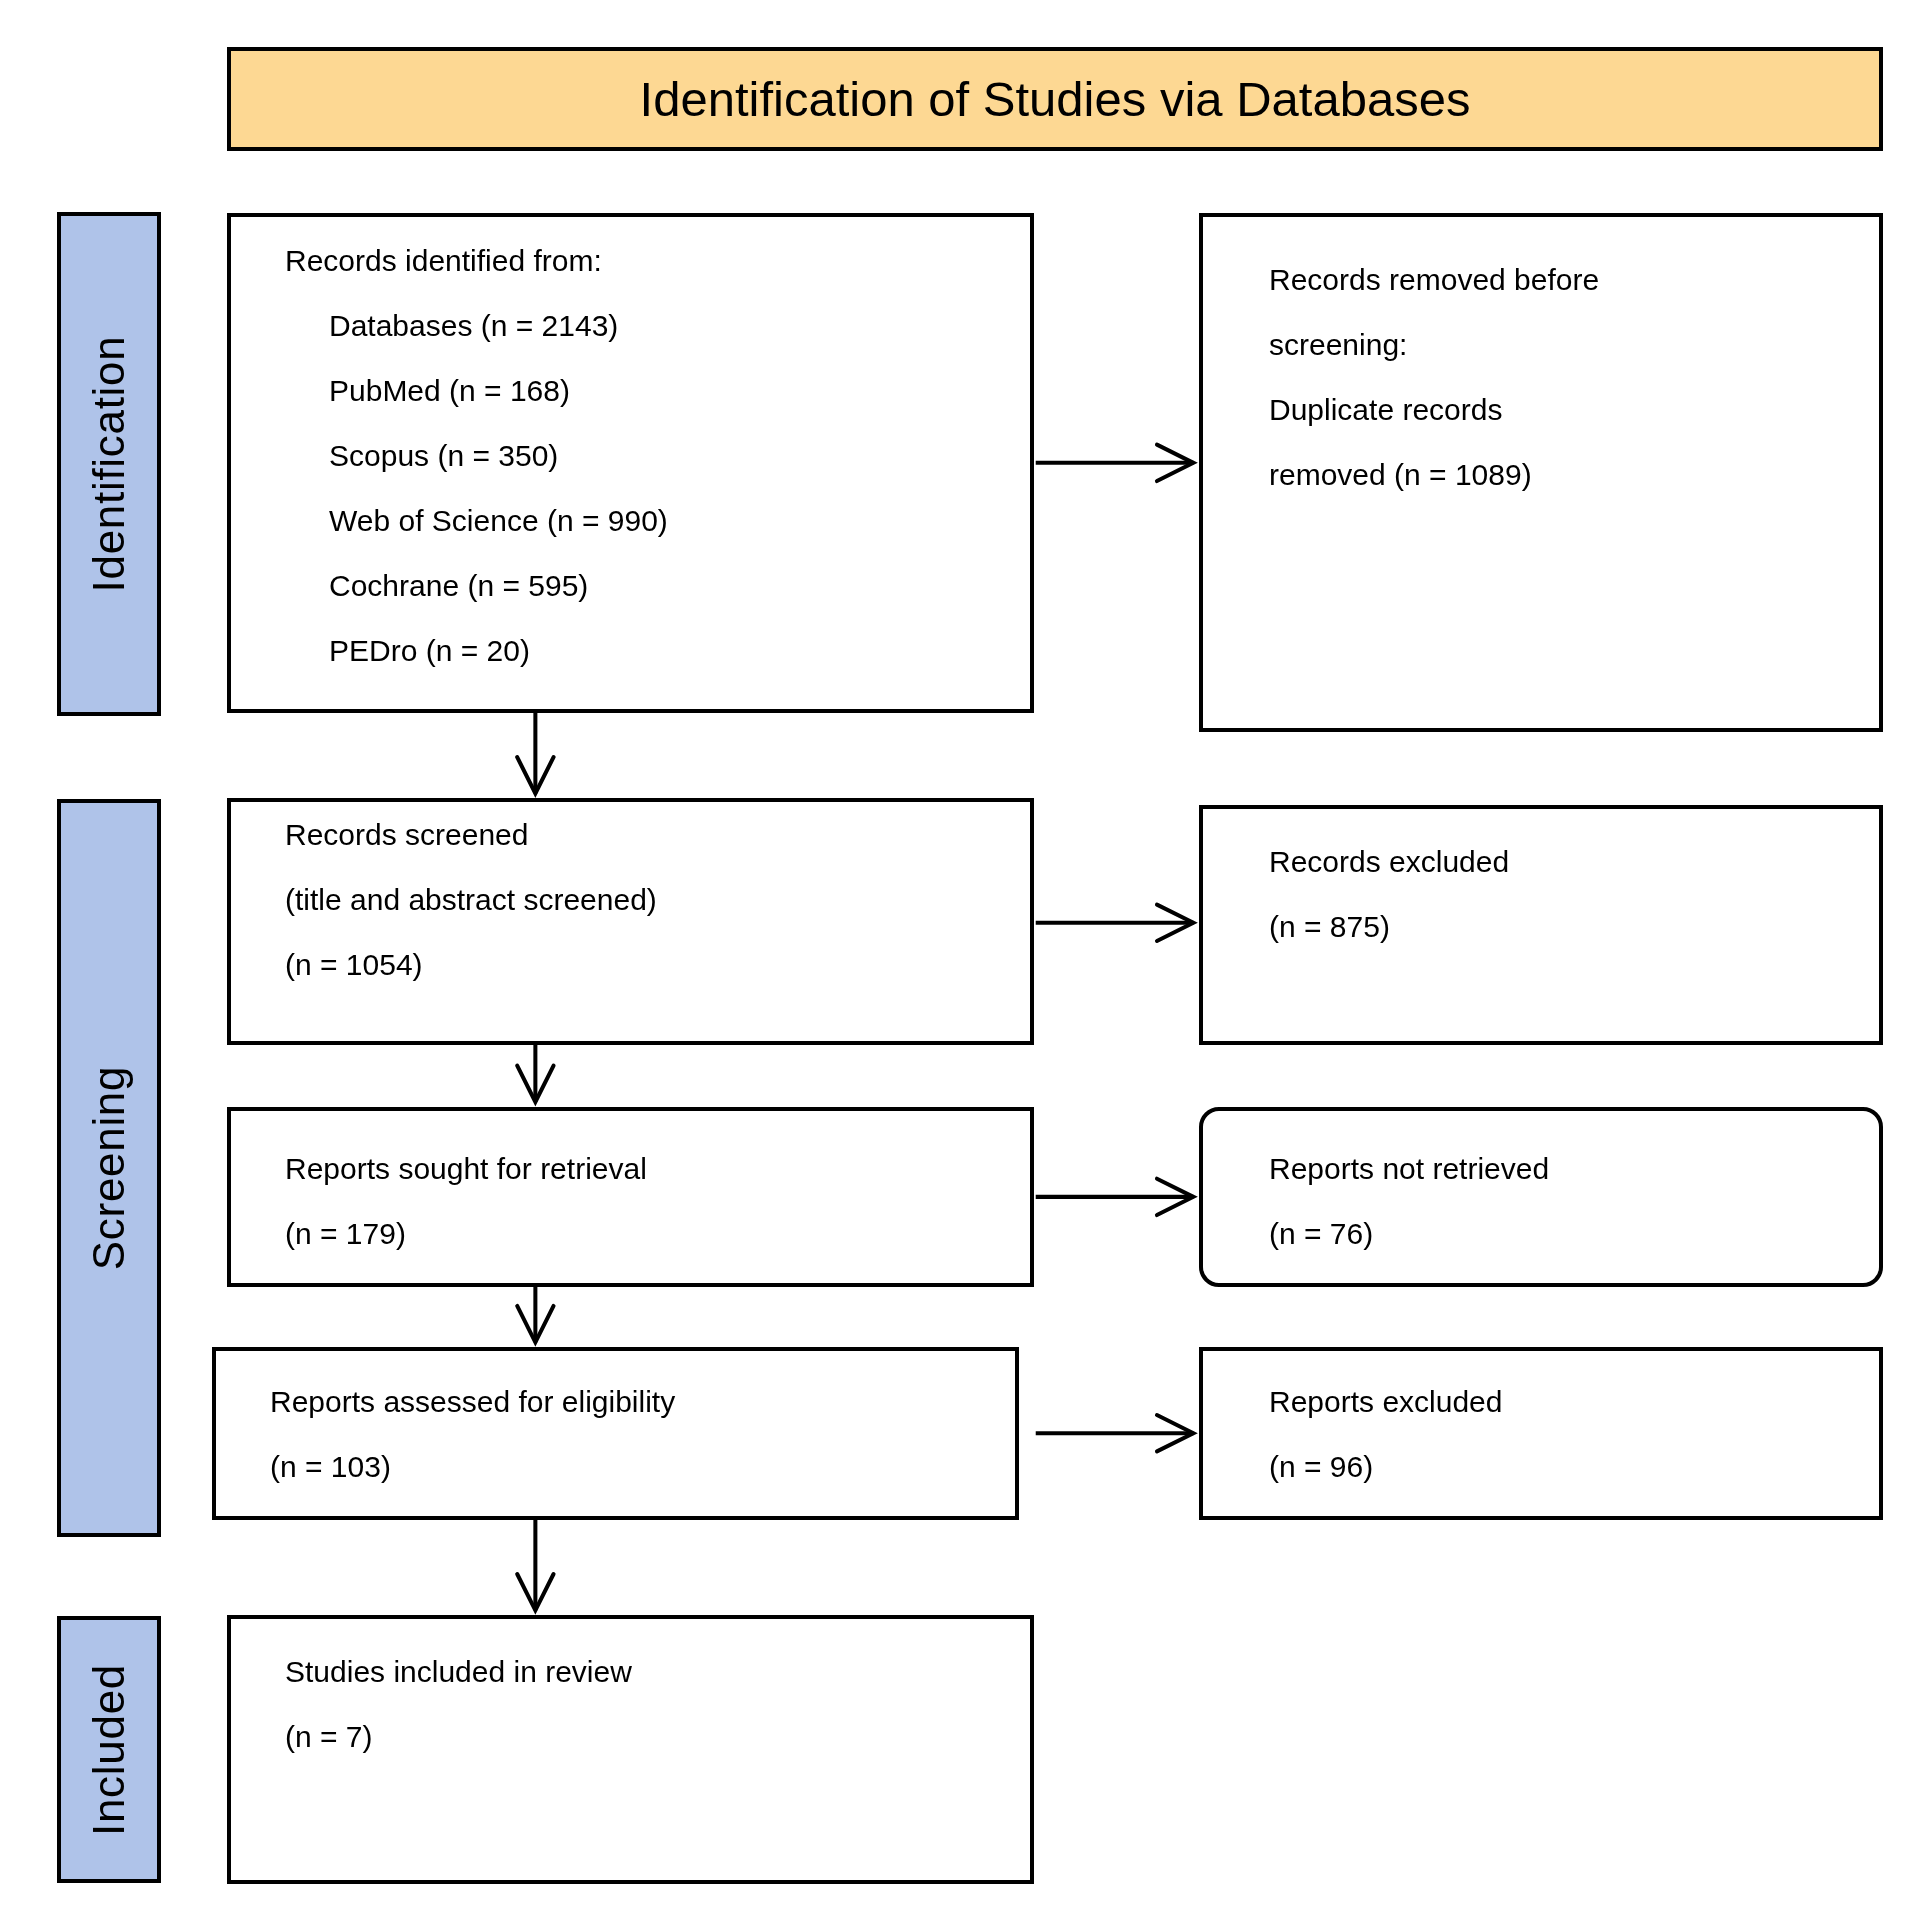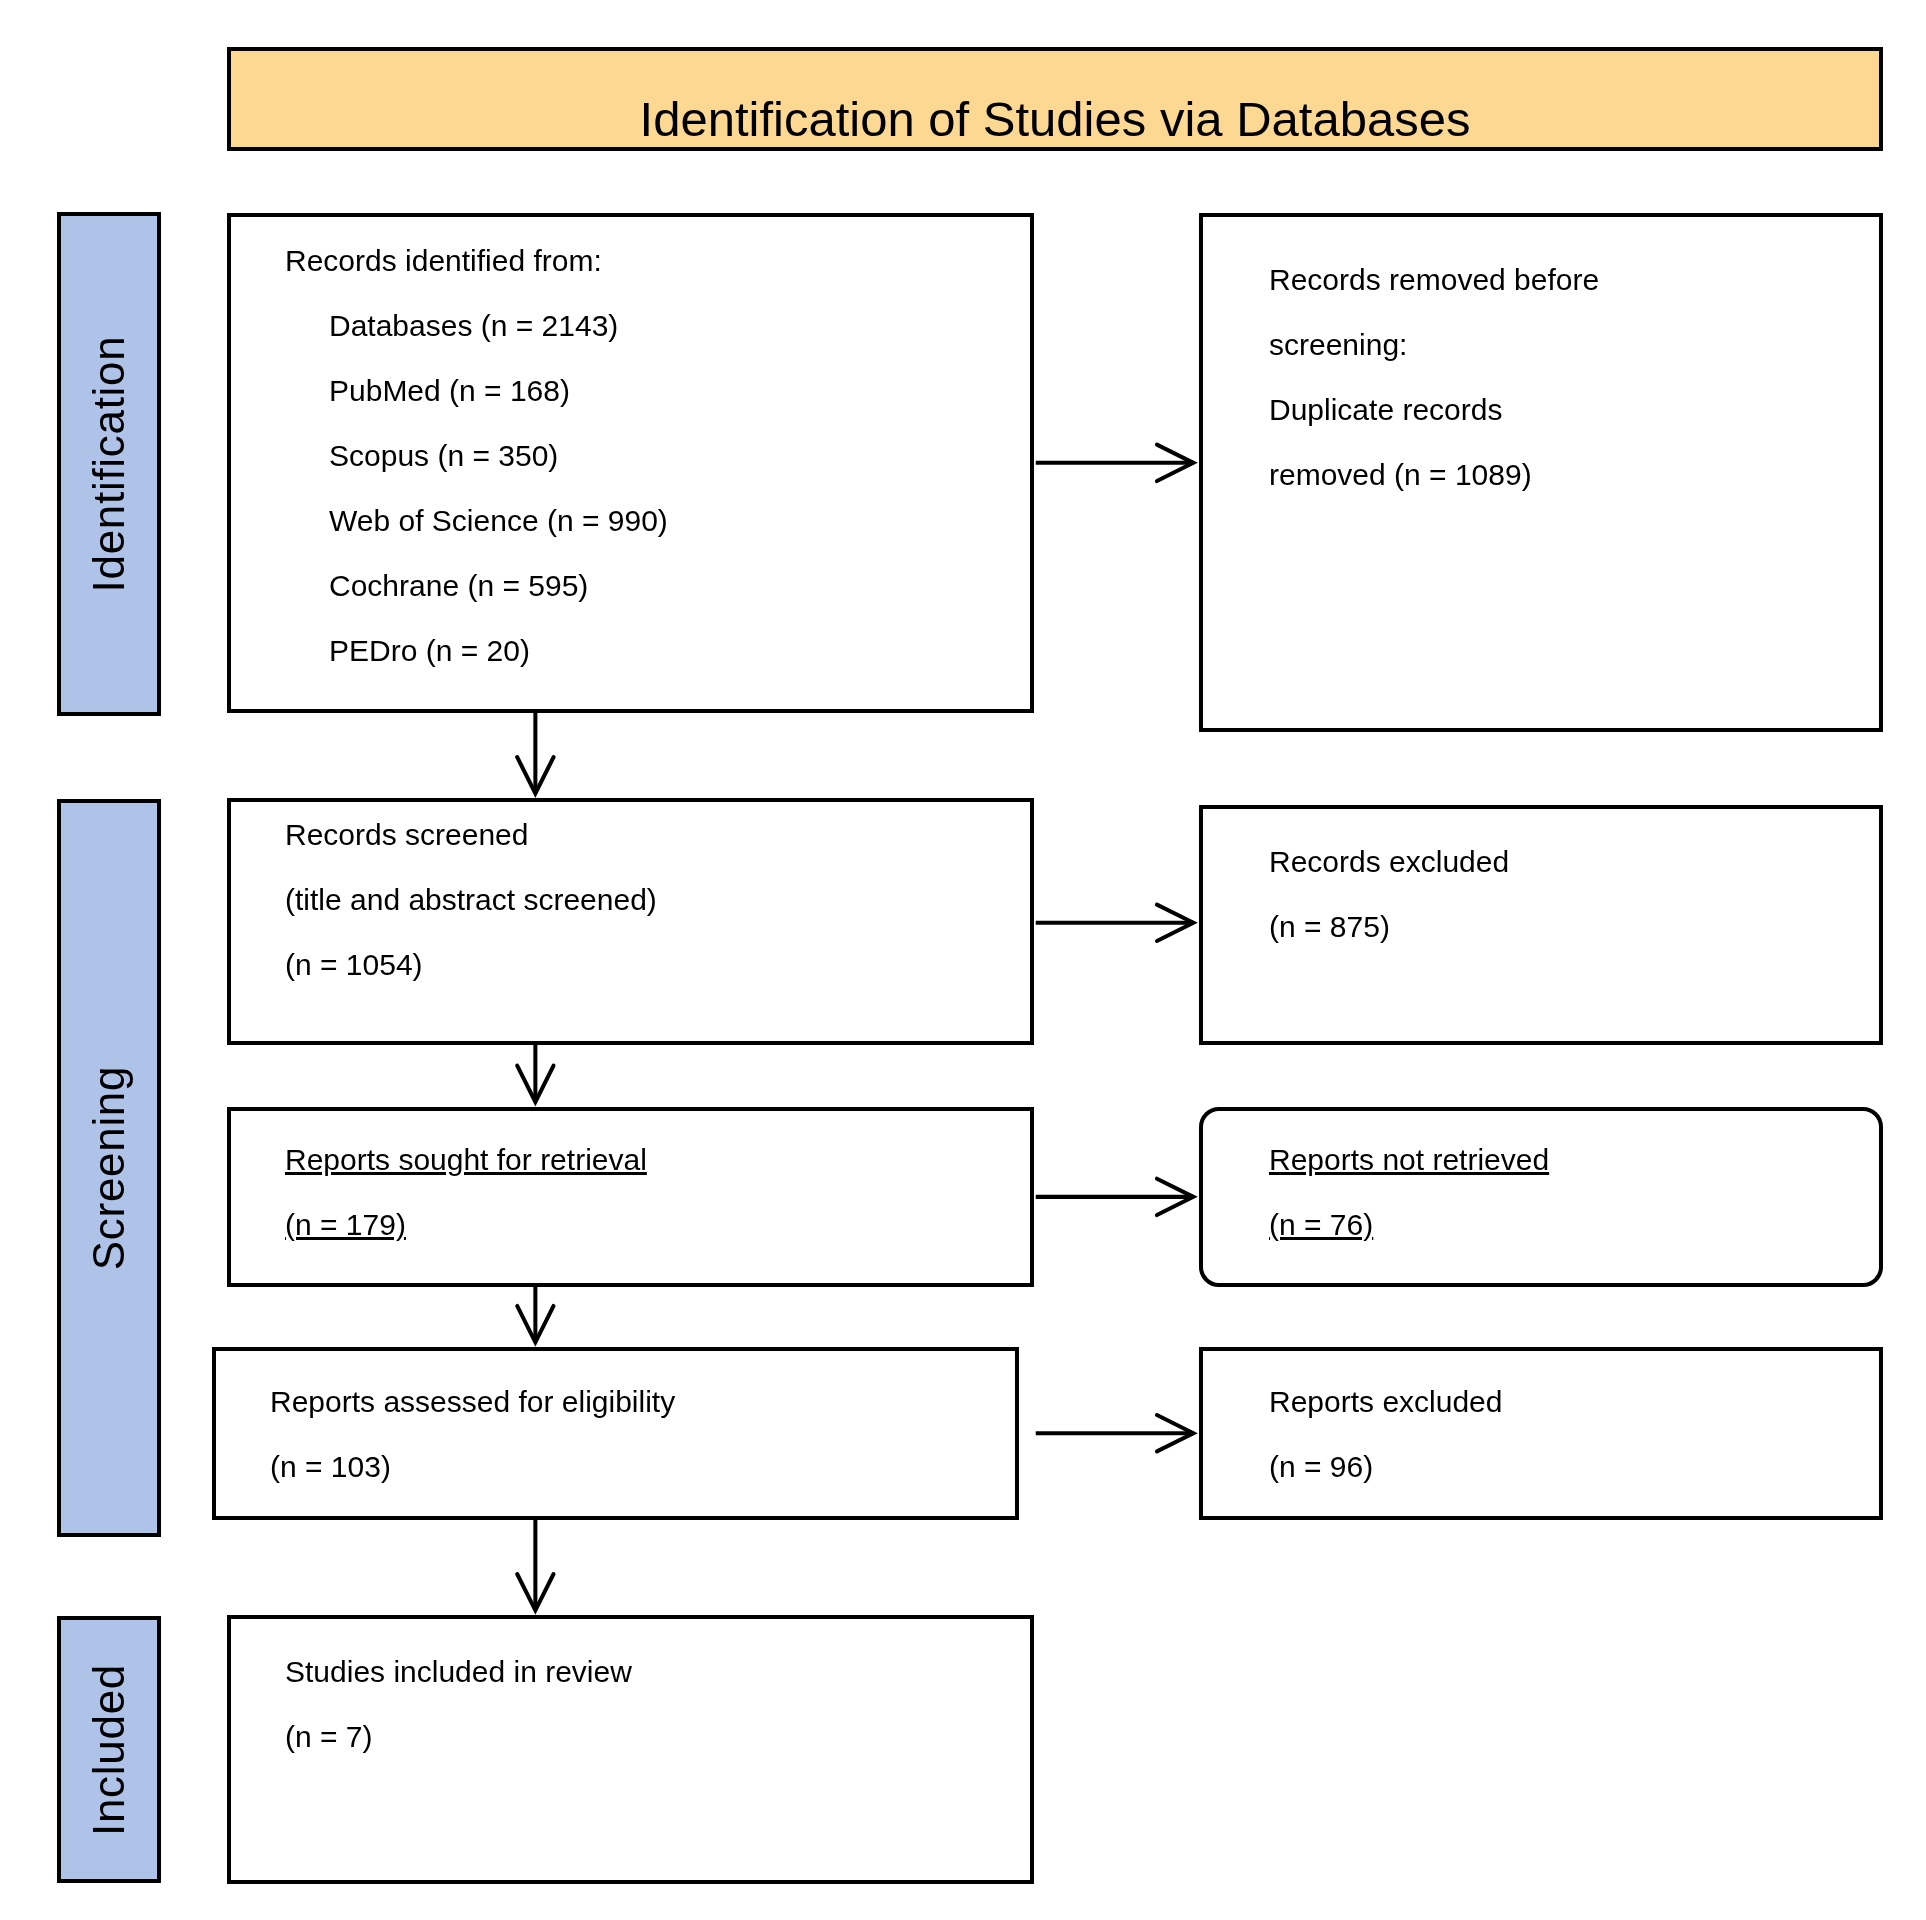--- a/index.html
+++ b/index.html
@@ -14,21 +14,21 @@
   }
   .node {
     position: absolute;
     box-sizing: border-box;
     border: 4.7px solid #000000;
     background: #ffffff;
   }
   .banner {
     background: #FDD893;
     display: flex;
-    align-items: flex-end;
+    align-items: center;
     justify-content: center;
     font-size: 49px;
   }
   .stage {
     background: #AFC3E9;
     display: flex;
     align-items: center;
     justify-content: center;
   }
   .vtext {
@@ -42,21 +42,21 @@
     font-size: 30px;
     line-height: 65px;
     white-space: nowrap;
     margin-left: 24px;
   }
   .indent { padding-left: 44px; }
   .pl45 { padding-left: 30px; padding-right: 6.7px; }
   .pl62 { padding-left: 42px; padding-right: 6.7px; }
   .pt16 { padding-top: 10.8px; }
   .pt26 { padding-top: 17.5px; }
-  .pt28 { padding-top: 16px; text-decoration: underline; }
+  .pt28 { padding-top: 25px; }
   .pt30 { padding-top: 20px; }
   .pt40 { }
   .pt44 { padding-top: 30px; }
   svg.arrows {
     position: absolute;
     left: 0; top: 0;
     width: 1926px;
     height: 1921px;
     pointer-events: none;
   }

